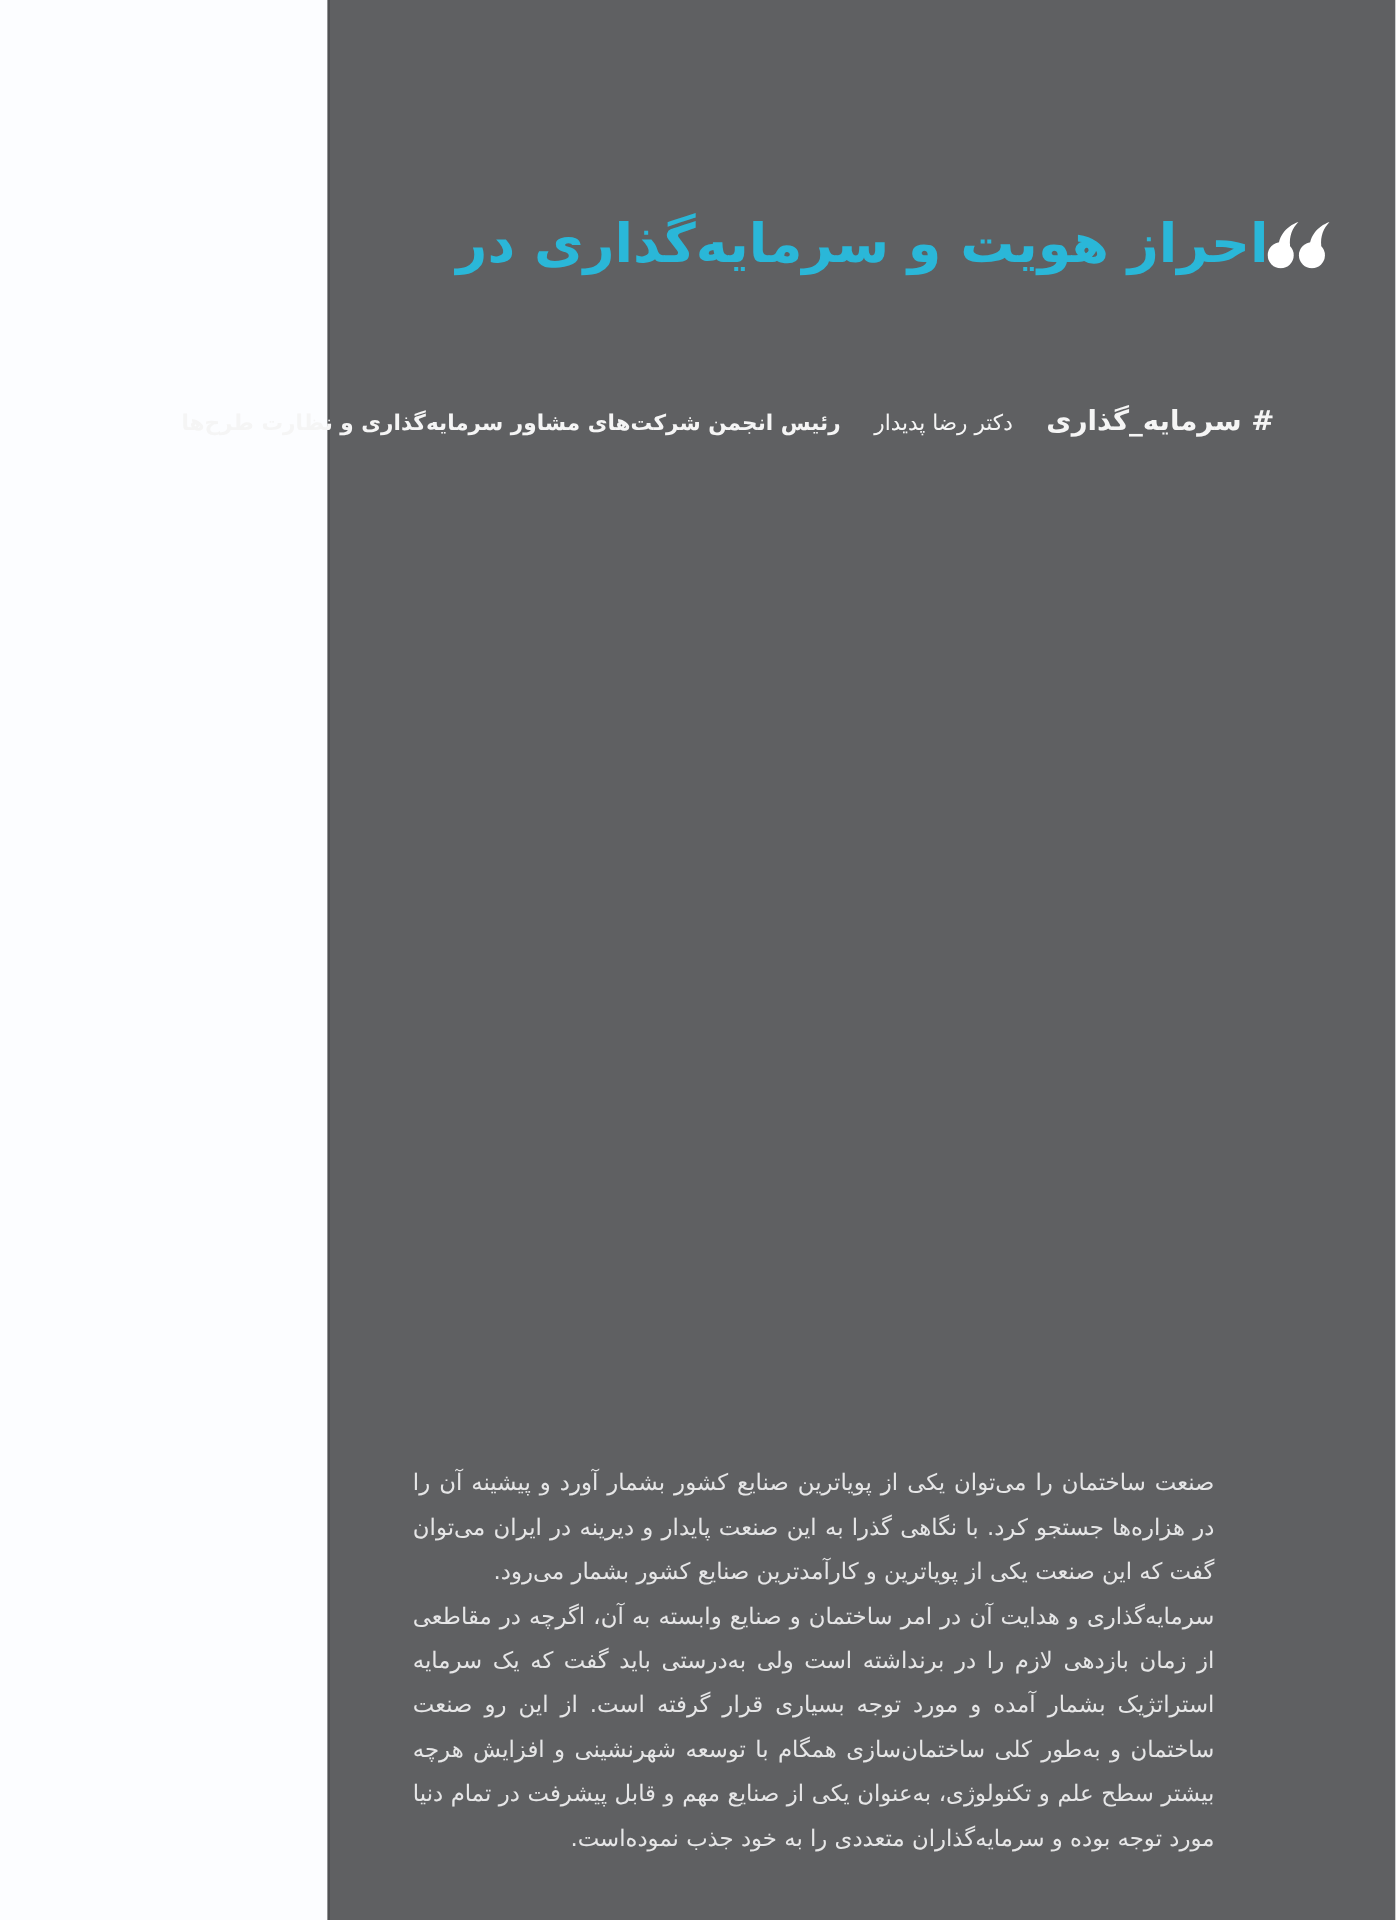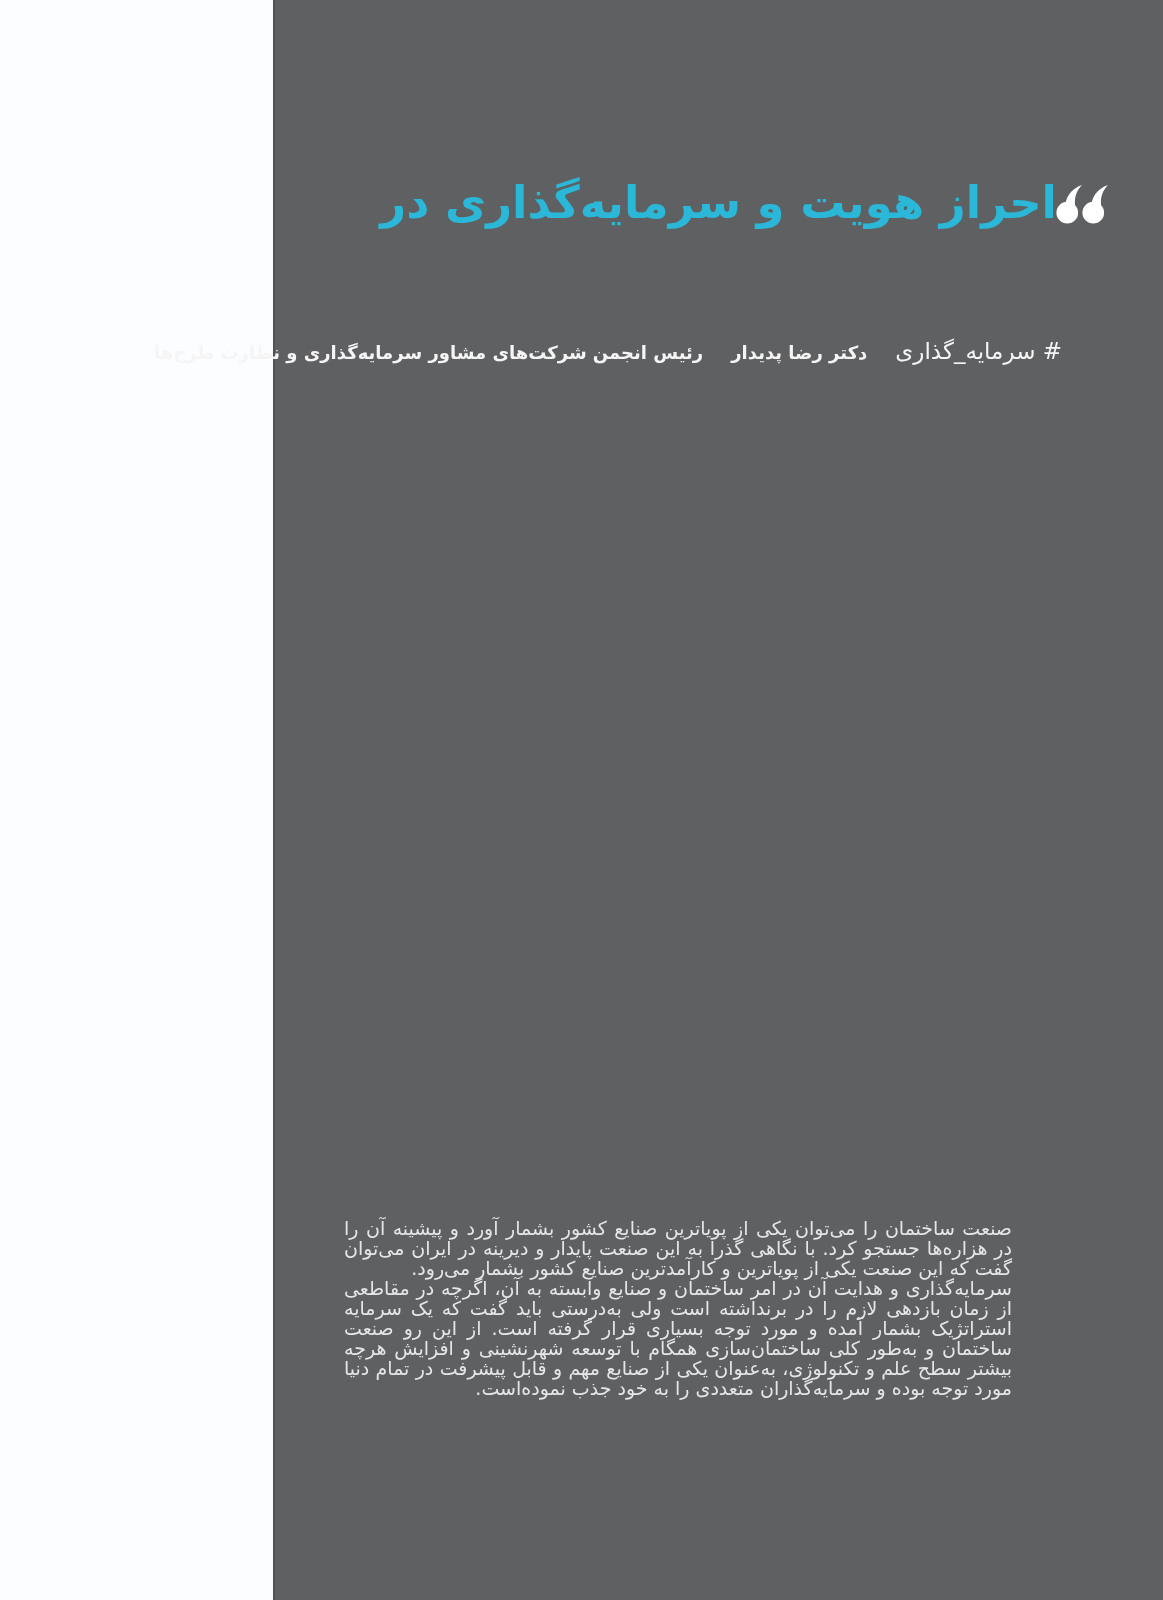--- a/index.html
+++ b/index.html
@@ -58,43 +58,43 @@
     right: 101px;
     direction: rtl;
     display: flex;
     align-items: baseline;
     gap: 28px;
     color: #f5f5f5;
     white-space: nowrap;
   }
   .byline .hashtag {
     font-size: 23px;
-    font-weight: 400;
+    font-weight: 700;
   }
   .byline .author {
     font-size: 18px;
-    font-weight: 700;
+    font-weight: 400;
   }
   .byline .author-title {
     font-size: 18px;
     font-weight: 700;
   }
 
   .body-text {
     position: absolute;
     top: 1218px;
     right: 151px;
     width: 668px;
     direction: rtl;
     text-align: justify;
     text-align-last: right;
     color: #e6e6e7;
     font-size: 19px;
     font-weight: 400;
-    line-height: 20px;
+    line-height: 37px;
   }
   .body-text p { margin: 0; }
 </style>
 </head>
 <body>
 
 <div class="page">
 
   <div class="left-strip"></div>
 

